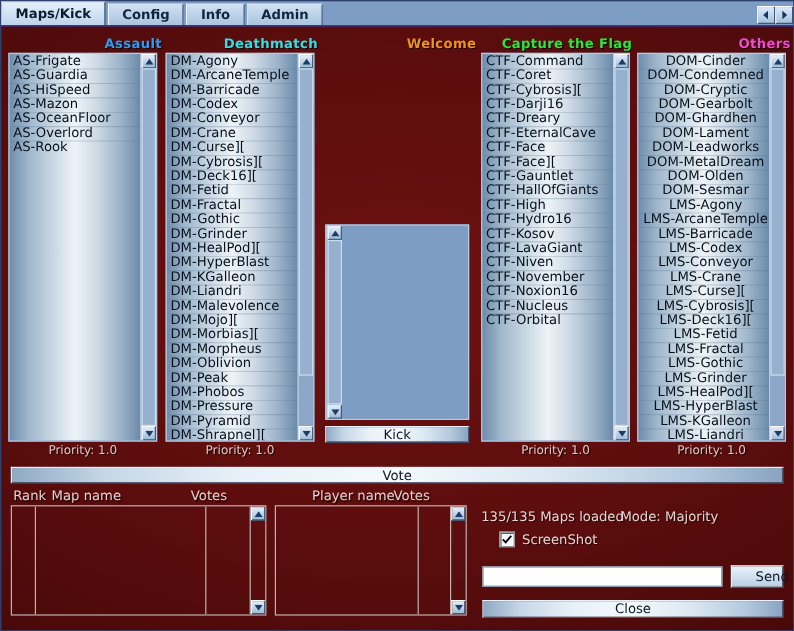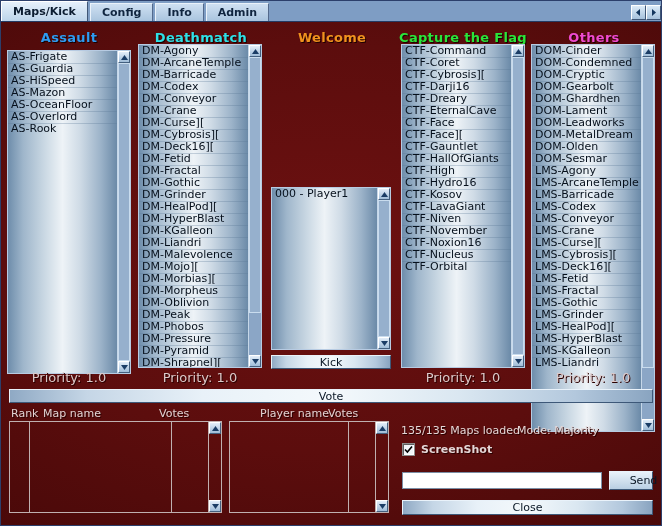--- a/index.html
+++ b/index.html
@@ -79,22 +79,22 @@
     left: 0; top: 20px;
     width: 660px; height: 504px;
     background:
       radial-gradient(ellipse 110% 90% at 50% 45%, #6d1111 0%, #5c0d0d 45%, #3c0606 100%);
     border-top: 1px solid #243a63;
   }
 
   
   .colhead {
     position: absolute;
-    text-align: center;
-    font-size: 13px;
+    text-align: right;
+    font-size: 11px;
     font-weight: bold;
     letter-spacing: .3px;
     text-shadow: 1px 1px 0 #1b0000;
     user-select: none;
   }
 
   
   .listwrap {
     position: absolute;
     background: #7e9dc4;
@@ -157,21 +157,21 @@
     position: absolute;
     left: 0; right: 0;
     background: #96b0cd;
     border: 1px solid #c9dcee;
     cursor: pointer;
   }
 
   
   .prio {
     position: absolute;
-    font-size: 13px;
+    font-size: 10px;
     color: #dcc9c9;
     text-align: center;
     text-shadow: 1px 1px 0 #2a0000;
     user-select: none;
   }
 
   
   .btn {
     position: absolute;
     display: flex;
@@ -295,21 +295,21 @@
   </div>
 
   <div class="panel">
 
     <div class="colhead" style="left:2px;top:8px;width:132px;color:#2e9bf0;">Assault</div>
     <div class="colhead" style="left:266px;top:8px;width:130px;color:#f0921e;">Welcome</div>
     <div class="colhead" style="left:136px;top:8px;width:128px;color:#2fe0e6;">Deathmatch</div>
     <div class="colhead" style="left:398px;top:8px;width:128px;color:#2ae53a;">Capture the Flag</div>
     <div class="colhead" style="left:528px;top:8px;width:130px;color:#f04ad0;">Others</div>
 
-    <div class="listwrap" style="left:6px;top:28px;width:124px;height:324px;">
+    <div class="listwrap" style="left:6px;top:22px;width:124px;height:324px;">
       <div class="listinner">
         <div class="items">
             <div class="litem">AS-Frigate</div>
             <div class="litem">AS-Guardia</div>
             <div class="litem">AS-HiSpeed</div>
             <div class="litem">AS-Mazon</div>
             <div class="litem">AS-OceanFloor</div>
             <div class="litem">AS-Overlord</div>
             <div class="litem">AS-Rook</div>
           </div>
@@ -376,25 +376,20 @@
         <div class="sbtn">
           <svg width="7" height="5" viewBox="0 0 7 5">
             <polygon points="0,0 7,0 3.5,5" fill="#1b3d66"></polygon>
           </svg>
         </div>
       </div>
     </div>
     <div class="prio" style="left:137px;top:348px;width:124px;">Priority: 1.0</div>
 
     <div class="listwrap" style="left:270px;top:165px;width:120px;height:163px;">
-      <div class="listinner">
-        <div class="items">
-            <div class="litem">000 - Player1</div>
-          </div>
-      </div>
       <div class="sbar">
         <div class="sbtn">
           <svg width="7" height="5" viewBox="0 0 7 5">
             <polygon points="3.5,0 7,5 0,5" fill="#1b3d66"></polygon>
           </svg>
         </div>
         <div class="strack">
           <div class="sthumb" style="top:0;height:100%;"></div>
         </div>
         <div class="sbtn">
@@ -443,21 +438,21 @@
         </div>
         <div class="sbtn">
           <svg width="7" height="5" viewBox="0 0 7 5">
             <polygon points="0,0 7,0 3.5,5" fill="#1b3d66"></polygon>
           </svg>
         </div>
       </div>
     </div>
     <div class="prio" style="left:400px;top:348px;width:124px;">Priority: 1.0</div>
 
-    <div class="listwrap" style="left:530px;top:22px;width:124px;height:388px;">
+    <div class="listwrap" style="left:530px;top:22px;width:124px;height:324px;text-align:center;">
       <div class="listinner">
         <div class="items">
             <div class="litem">DOM-Cinder</div>
             <div class="litem">DOM-Condemned</div>
             <div class="litem">DOM-Cryptic</div>
             <div class="litem">DOM-Gearbolt</div>
             <div class="litem">DOM-Ghardhen</div>
             <div class="litem">DOM-Lament</div>
             <div class="litem">DOM-Leadworks</div>
             <div class="litem">DOM-MetalDream</div>
@@ -546,21 +541,21 @@
           <svg width="7" height="5" viewBox="0 0 7 5">
             <polygon points="0,0 7,0 3.5,5" fill="#1b3d66"></polygon>
           </svg>
         </div>
       </div>
     </div>
 
     <div class="stat" style="left:400px;top:402px;">135/135 Maps loaded</div>
     <div class="stat" style="left:516px;top:402px;">Mode: Majority</div>
 
-    <div class="cbrow" style="left:401px;top:421px;font-weight:bold;">
+    <div class="cbrow" style="left:415px;top:421px;">
       <span class="cbox">
         <svg width="9" height="9" viewBox="0 0 9 9" style="visibility: visible;">
           <polyline points="1,4.5 3.4,7 8,1.5" fill="none" stroke="#000000" stroke-width="1.6"></polyline>
         </svg>
       </span>
       <span class="cblabel">ScreenShot</span>
     </div>
 
     <input class="tinput" type="text" style="left: 401px; top: 450px; width: 200px; height: 17px;" value="">
 

